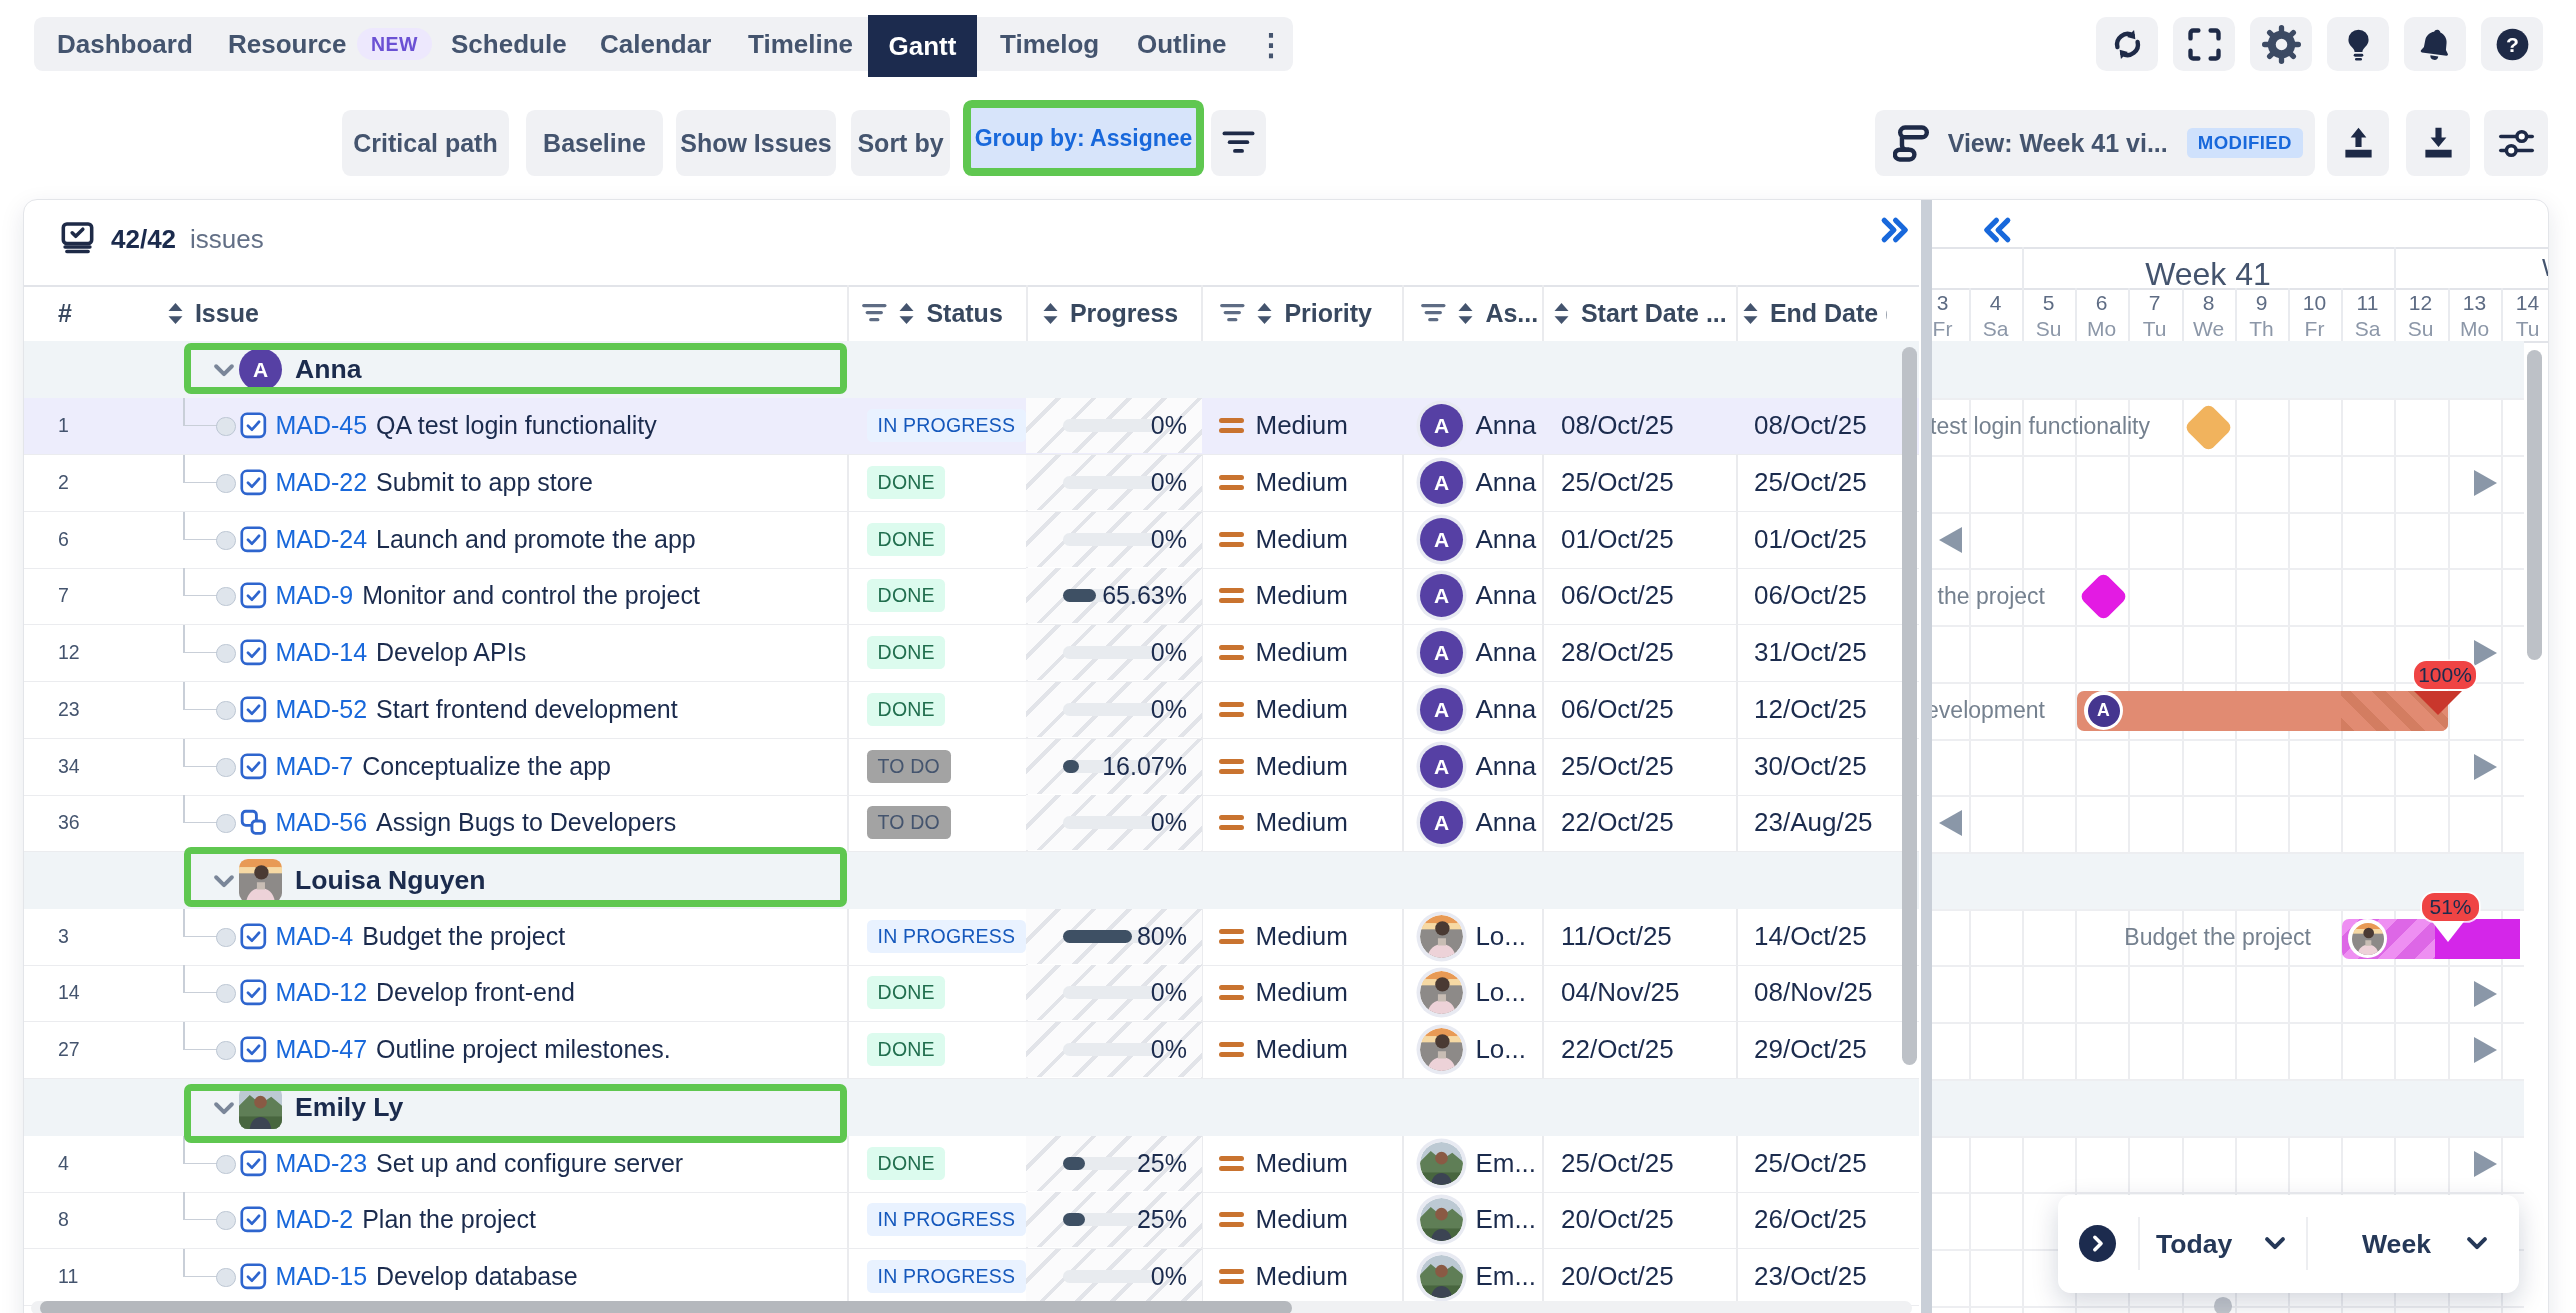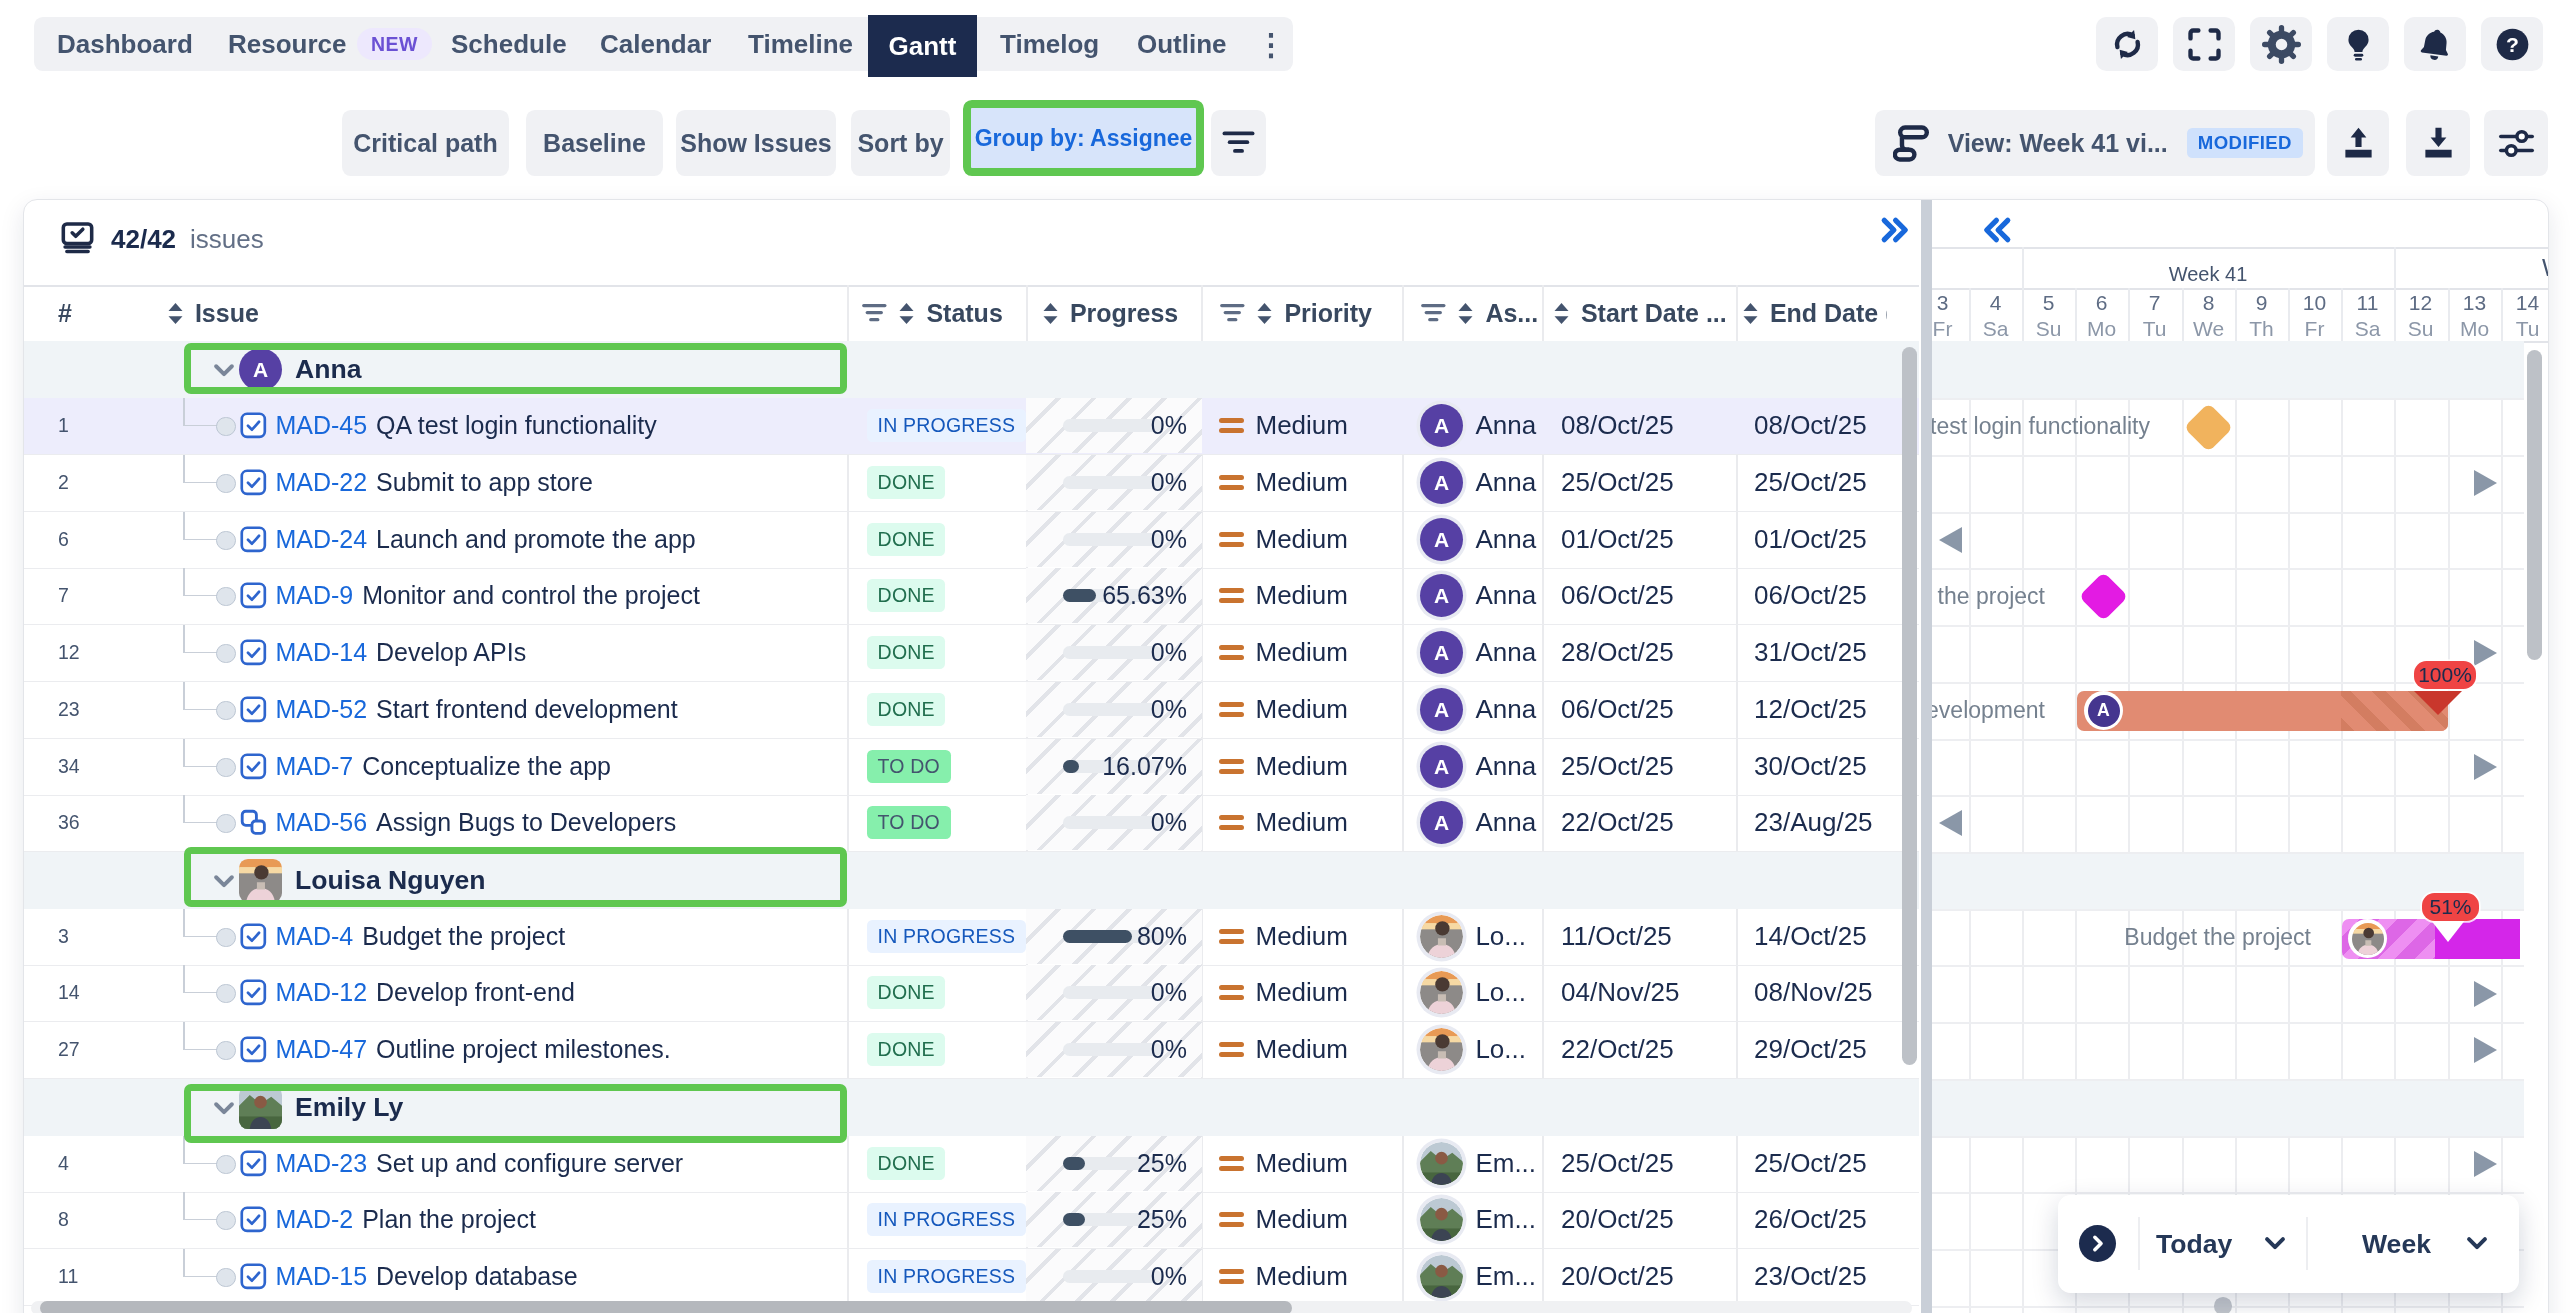--- a/index.html
+++ b/index.html
@@ -32,21 +32,21 @@
 .tv{position:absolute;left:159px;top:0;width:1.8px;height:28px;background:#C9CFD8}
 .th{position:absolute;left:159px;top:26.6px;width:35px;height:1.8px;background:#C9CFD8}
 .dot{position:absolute;left:192px;top:18.6px;width:19.5px;height:19.5px;border-radius:50%;background:#DFE5EC;border:1.8px solid #BCC6D3}
 .icell{position:absolute;left:216px;top:0;height:55px;display:flex;align-items:center;gap:8.9px;font-size:25px}
 .ikey{color:#1868DB}
 .isum{color:#1B2B4D}
 .scell{position:absolute;left:843px;top:0;height:55px;display:flex;align-items:center}
 .badge{height:33px;display:flex;align-items:center;padding:0 10.6px;border-radius:5.3px;font-size:19.5px;font-weight:400;letter-spacing:0.2px}
 .b-ip{background:#E9F2FF;color:#1558BC}
 .b-dn{background:#DCFBEE;color:#216E4E}
-.b-td{background:#86efac;color:#44546E}
+.b-td{background:#a3a3a3;color:#44546E}
 .pcell{position:absolute;left:1002px;top:0;width:176px;height:55px;background:repeating-linear-gradient(135deg,#FBFBFC 0 21px,#E2E4E9 21px 25px)}
 .ptrack{position:absolute;left:37px;top:21px;width:99px;height:13.3px;border-radius:7px;background:#E8EBEF}
 .pfill{position:absolute;left:0;top:0;height:13.3px;border-radius:7px;background:#3E5064}
 .pct{position:absolute;right:15px;top:0;height:55px;display:flex;align-items:center;font-size:25px;color:#1B2B4D}
 .prcell{position:absolute;left:1195px;top:0;height:55px;display:flex;align-items:center;gap:11.5px;font-size:26px;color:#1B2B4D}
 .acell{position:absolute;left:1396px;top:0;height:55px;display:flex;align-items:center;gap:12.4px;font-size:26px;color:#1B2B4D}
 .av{width:43px;height:43px;border-radius:50%;box-shadow:0 0 0 3.5px #E8EAF2;display:flex;align-items:center;justify-content:center;color:#fff;font-size:21px;font-weight:700}
 .d1{position:absolute;left:1537px;top:0;height:55px;display:flex;align-items:center;font-size:26px;color:#1B2B4D}
 .d2{position:absolute;left:1730px;top:0;height:55px;display:flex;align-items:center;font-size:26px;color:#1B2B4D}
 .eq{display:inline-block;width:25px}
@@ -904,21 +904,21 @@
 <div class="sbthumb" style="left:1901px;top:346px;width:15px;height:718px"></div>
 <div class="abs" style="left:30px;top:1300px;width:1881px;height:14px;border-radius:7px;background:#F0F1F3"></div>
 <div class="sbthumb" style="left:39px;top:1300px;width:1252px;height:14px;border-radius:7px;background:#B5B8BD"></div>
 
 <div class="abs" style="left:1920px;top:199px;width:10.6px;height:1135px;background:#C9CFD8"></div>
 <div class="hline" style="left:1931px;top:246px;width:617px"></div>
 <div class="hline" style="left:1931px;top:287px;width:617px"></div>
 <div class="hline" style="left:1931px;top:340px;width:617px"></div>
 <div class="vline" style="left:2021px;top:246px;height:42px"></div>
 <div class="vline" style="left:2393px;top:246px;height:42px"></div>
-<div class="abs" style="left:2021px;top:246px;width:372px;height:54px;display:flex;align-items:center;justify-content:center;font-size:20px;color:#44546E">Week 41</div>
+<div class="abs" style="left:2021px;top:246px;width:372px;height:54px;display:flex;align-items:center;justify-content:center;font-size:32px;color:#44546E">Week 41</div>
 <div class="abs" style="left:2541px;top:246px;width:7px;height:42px;display:flex;align-items:center;font-size:24px;color:#44546E;overflow:hidden">W</div>
 <div class="abs" style="left:1915px;top:289px;width:53px;display:flex;flex-direction:column;align-items:center;font-size:21px;line-height:26px">
           <span style="color:#5E6C84">3</span>
           <span style="color:#8C97A8">Fr</span>
         </div>
 <div class="abs" style="left:1968px;top:289px;width:53px;display:flex;flex-direction:column;align-items:center;font-size:21px;line-height:26px">
           <span style="color:#5E6C84">4</span>
           <span style="color:#8C97A8">Sa</span>
         </div>
 <div class="abs" style="left:2021px;top:289px;width:53px;display:flex;flex-direction:column;align-items:center;font-size:21px;line-height:26px">

